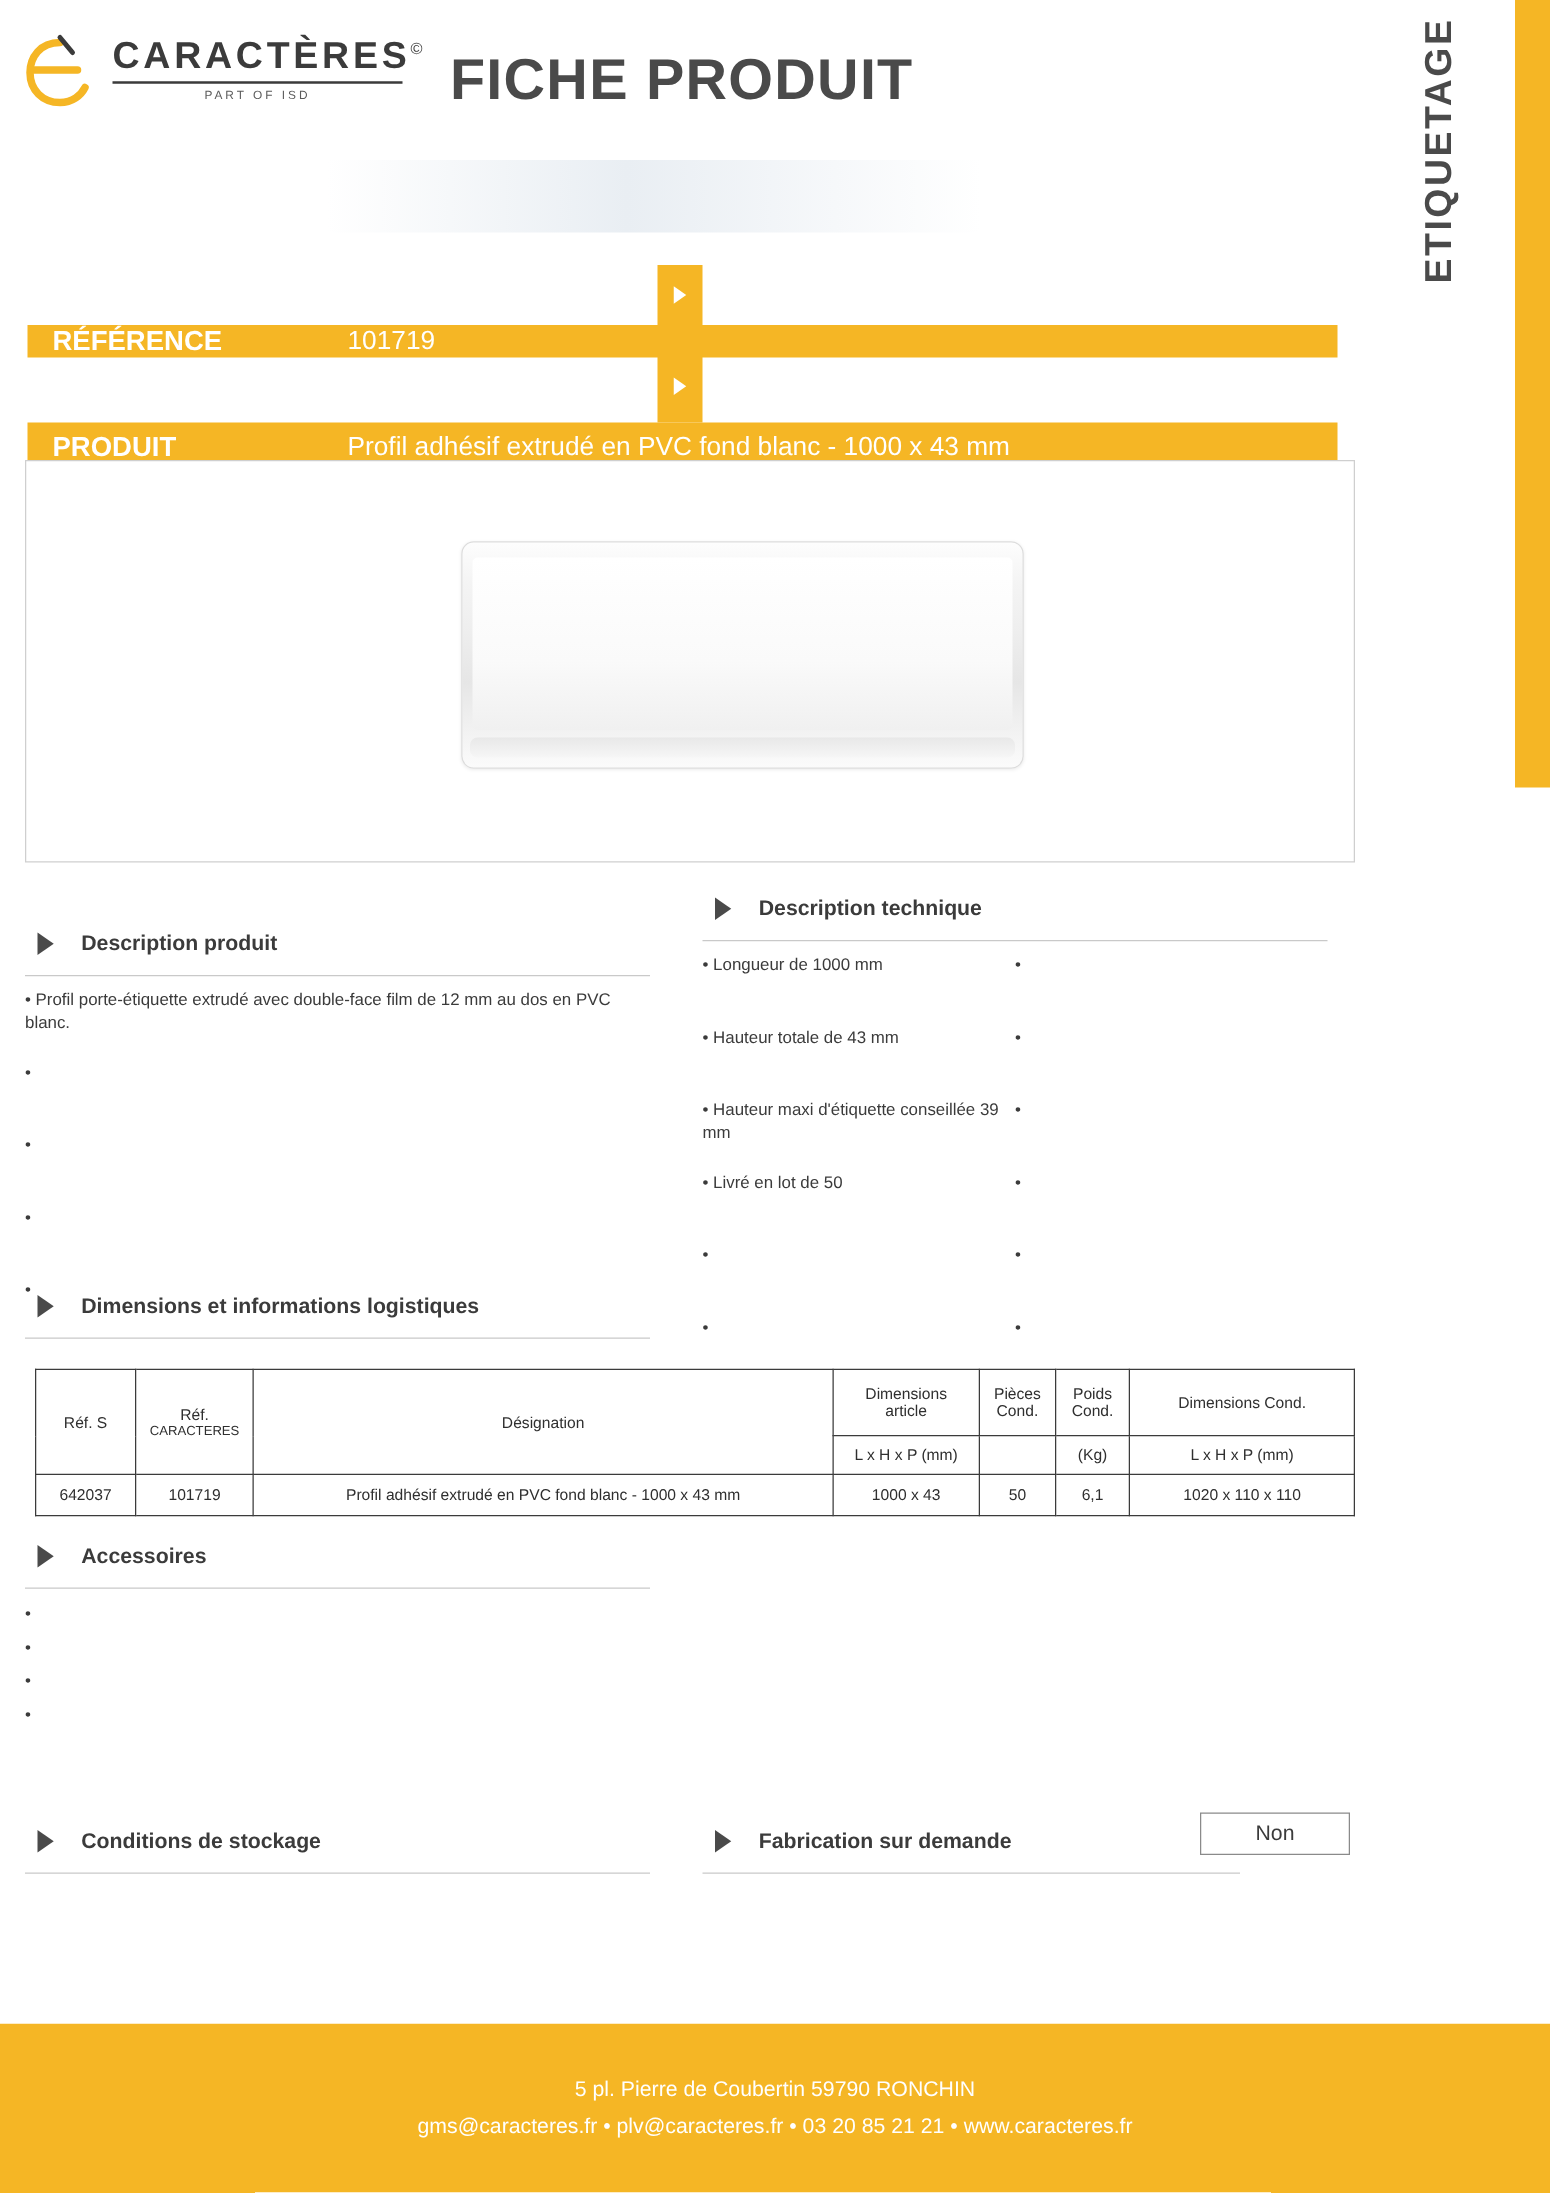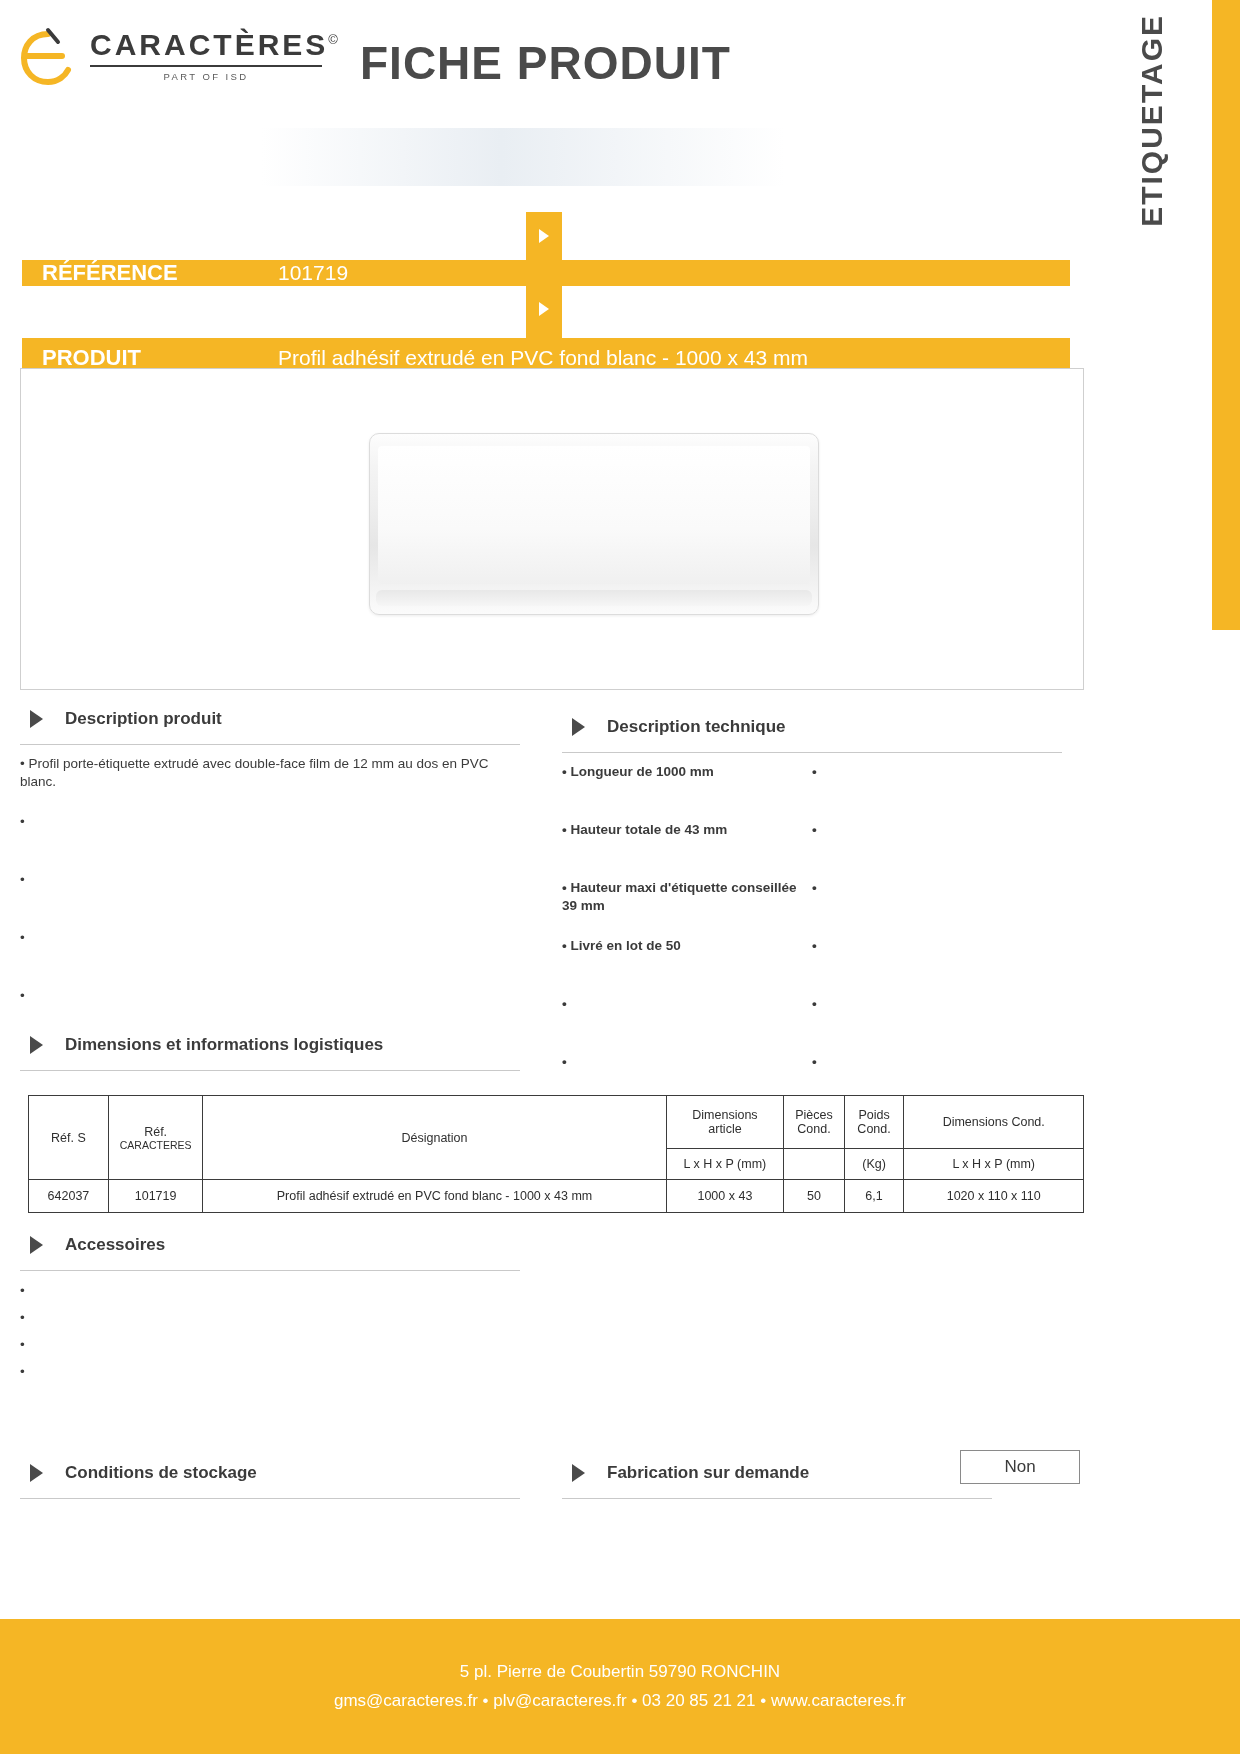--- a/index.html
+++ b/index.html
@@ -251,23 +251,23 @@
     line-height: 1.35;
     margin-bottom: 0;
     height: 58px;
   }
   .bullets li:before {
     content: "• ";
   }
   .two-col-bullets {
     display: flex;
   }
-  .two-col-bullets .bullets { width: 50%; font-weight: bold; }
-
-  #sec-desc-prod { left: 20px; top: 704px; width: 500px; }
+  .two-col-bullets .bullets { width: 50%; }
+
+  #sec-desc-prod { left: 20px; top: 740px; width: 500px; }
   #sec-desc-tech { left: 562px; top: 712px; width: 500px; }
   #sec-dim       { left: 20px; top: 1030px; width: 500px; }
   #sec-acc       { left: 20px; top: 1230px; width: 500px; }
   #sec-stock     { left: 20px; top: 1458px; width: 500px; }
   #sec-fab       { left: 562px; top: 1458px; width: 520px; }
 
   
   .tbl {
     position: absolute;
     left: 28px;

